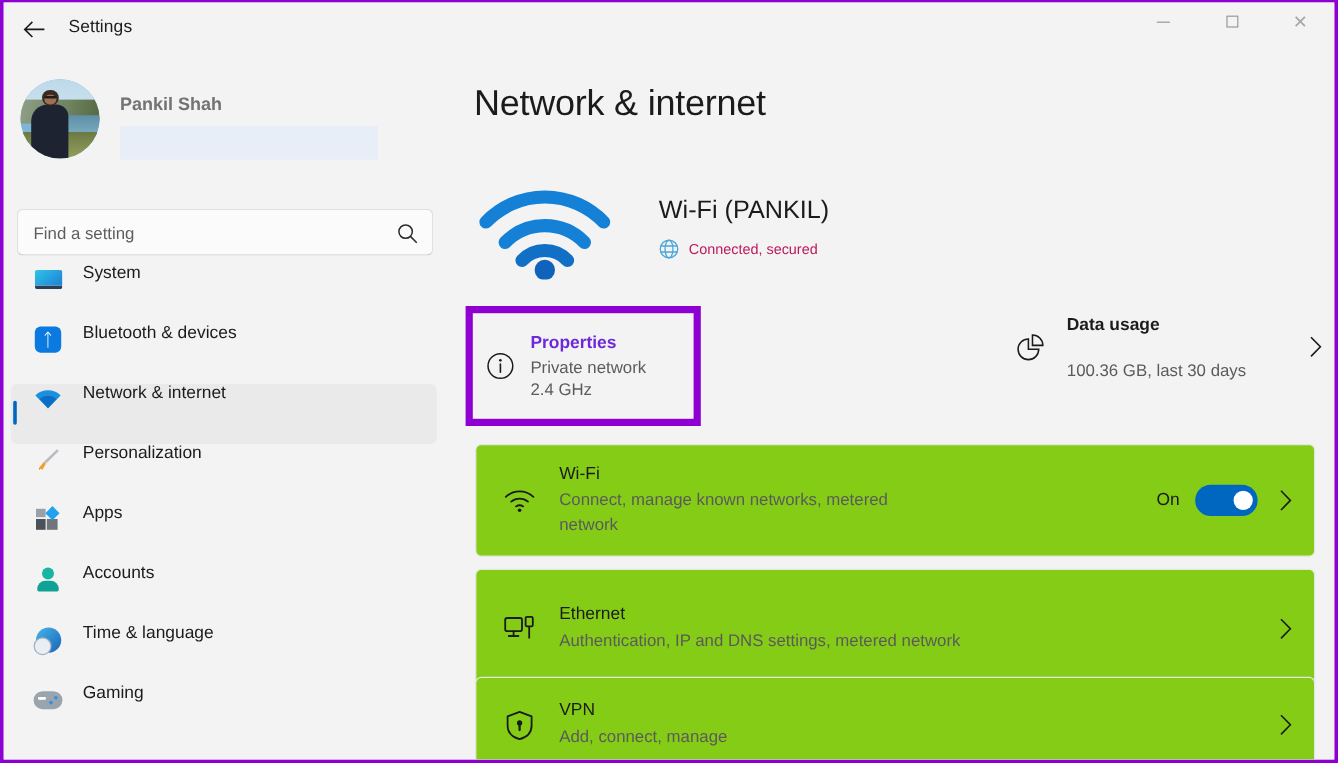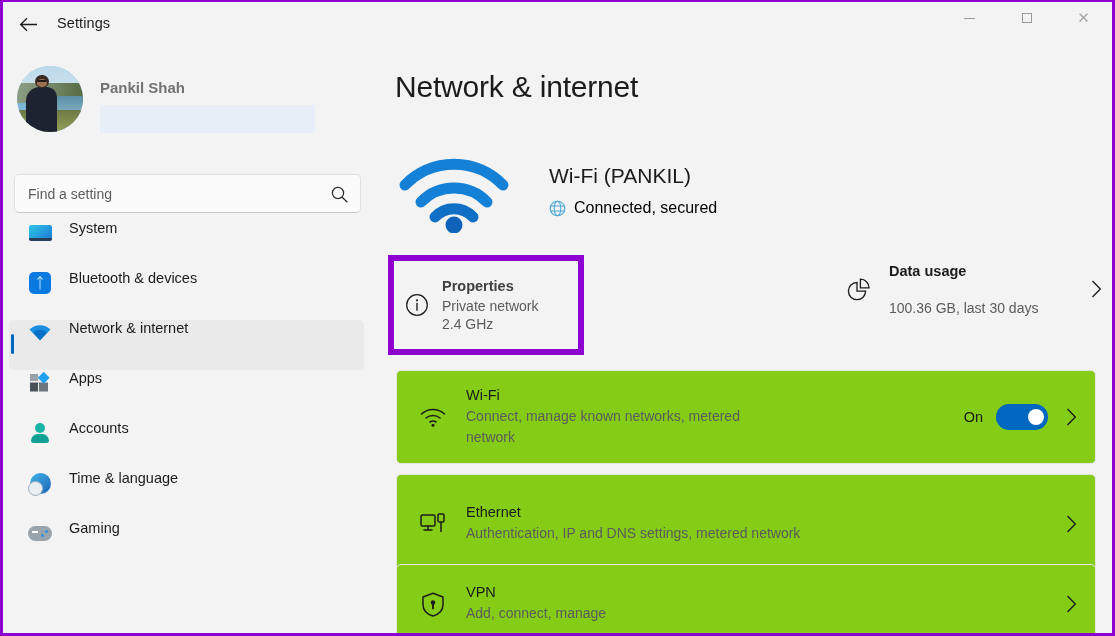--- a/index.html
+++ b/index.html
@@ -226,22 +226,22 @@
     color: #1b1b1b;
   }
   #net-sub-row {
     position: absolute;
     left: 155px; top: 52px;
     display: flex;
     align-items: center;
   }
   #globe-icon { width: 17px; height: 17px; margin-right: 8px; }
   #net-sub {
-    font-size: 16px;
-    color: #000000;
+    font-size: 12px;
+    color: #be185d;
   }
 
   
   #quick-row {
     position: absolute;
     left: 4px; top: 208px;
     width: 720px; height: 102px;
   }
   #properties-card {
     position: absolute;
@@ -251,21 +251,21 @@
     background: #f3f3f3;
     display: flex;
     align-items: center;
   }
   #prop-ico {
     margin-left: 11px;
     width: 24px; height: 24px;
     flex: 0 0 24px;
   }
   #prop-text { margin-left: 13px; }
-  #prop-title { font-size: 14.5px; font-weight: bold; color: #404040; }
+  #prop-title { font-size: 14.5px; font-weight: bold; color: #6d28d9; }
   #prop-line1 { font-size: 14px; color: #5b5b5b; margin-top: 4px; }
   #prop-line2 { font-size: 14px; color: #5b5b5b; margin-top: 2px; }
 
   #datausage-card {
     position: absolute;
     left: 456px; top: 4px;
     width: 258px; height: 60px;
     display: flex;
     align-items: center;
   }
@@ -400,20 +400,30 @@
       <div class="nav-item selected">
         <div class="nav-ico">
           <svg width="24" height="18" viewBox="0 0 24 18">
             <path d="M1.5 5.5 A15 15 0 0 1 22.5 5.5 L12 16.5 Z" fill="#1b8fe0"></path>
             <path d="M5 8.6 A10 10 0 0 1 19 8.6 L12 16 Z" fill="#0a6fc4"></path>
           </svg>
         </div>
         <div class="nav-label">Network &amp; internet</div>
       </div>
 
+      <div class="nav-item">
+        <div class="nav-ico">
+          <svg width="24" height="24" viewBox="0 0 24 24">
+            <path d="M19.5 3.3 L21 4.8 L10.5 15.3 L8.8 13.6 Z" fill="#b9bcc2"></path>
+            <path d="M8.6 13.8 L10.3 15.5 L7.3 20.4 L4.5 19 Z" fill="#f59d2b"></path>
+            <path d="M5.6 19.4 L4.5 19 L4.9 20.8 Z" fill="#e06b10"></path>
+          </svg>
+        </div>
+        <div class="nav-label">Personalization</div>
+      </div>
 
       <div class="nav-item">
         <div class="nav-ico">
           <svg width="24" height="24" viewBox="0 0 24 24">
             <rect x="2" y="3" width="8" height="7" fill="#9aa0a8"></rect>
             <rect x="2" y="11.5" width="8" height="9" fill="#4b5159"></rect>
             <rect x="11" y="11.5" width="9" height="9" fill="#6f757d"></rect>
             <rect x="11.5" y="2.5" width="8.4" height="8.4" transform="rotate(45 15.7 6.7)" fill="#22a1f0"></rect>
           </svg>
         </div>

